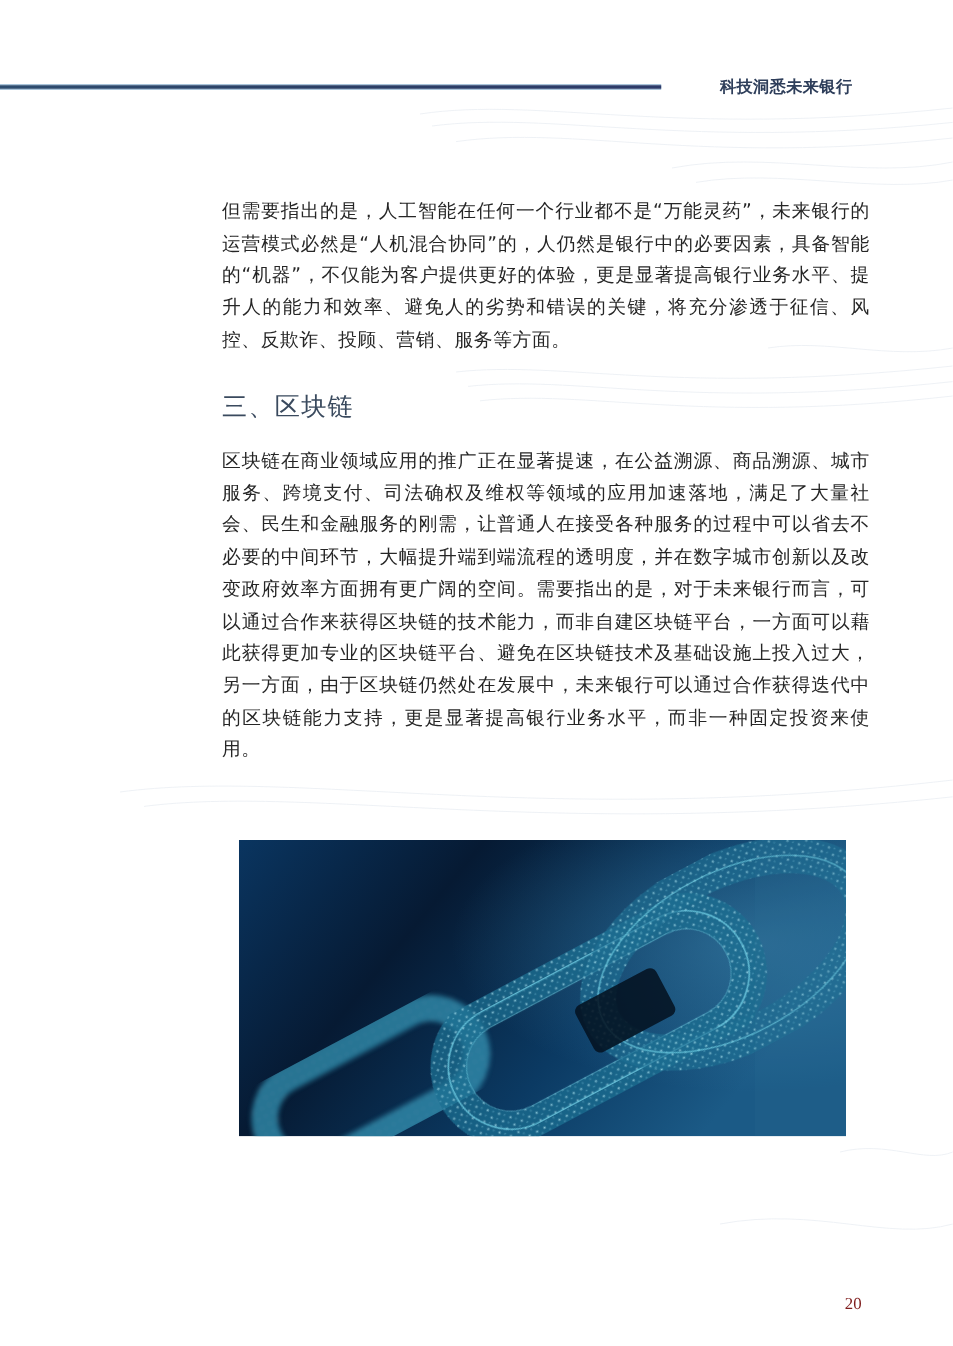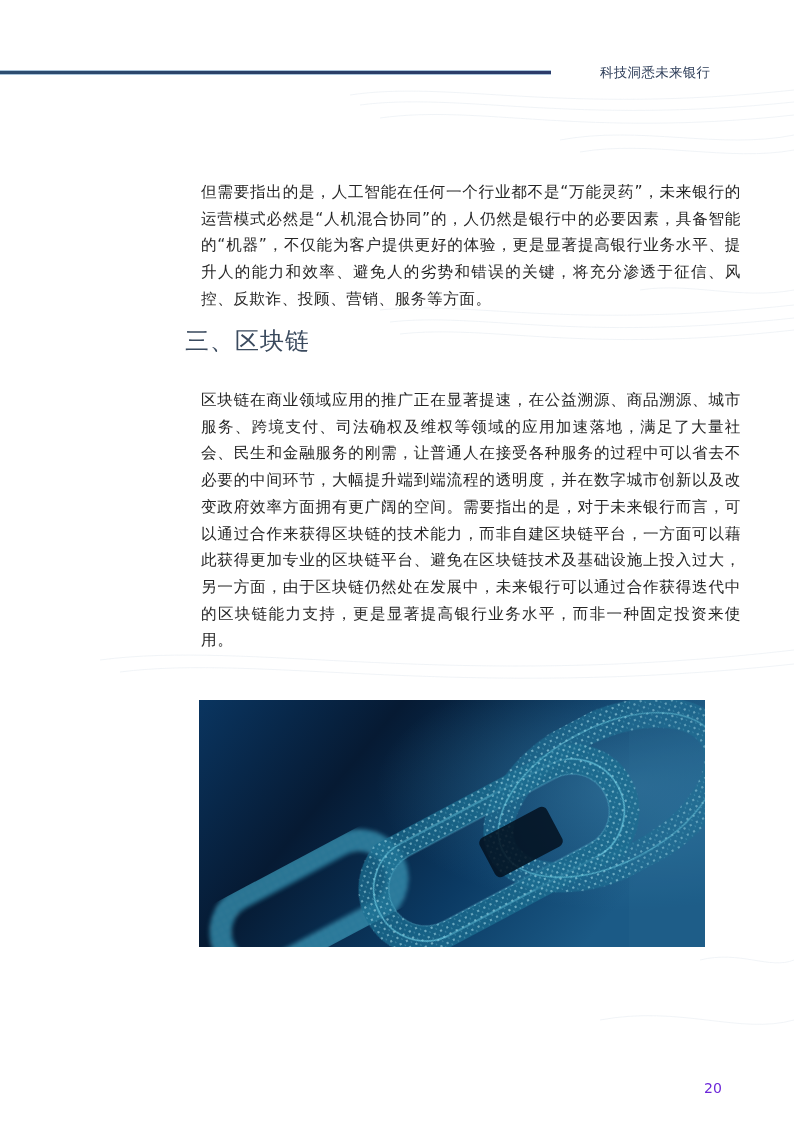--- a/index.html
+++ b/index.html
@@ -11,41 +11,41 @@
   }
   .bg-waves { position: absolute; left: 0; top: 0; width: 794px; height: 1122px; z-index: 0; pointer-events: none; }
   .header-line {
     position: absolute; left: 0; top: 71px; width: 551px; height: 3px;
     background: linear-gradient(to right, #2d4d70 0%, #2a3f66 50%, #2c3b6a 100%);
     box-shadow: 0 -1px 0 #a9c4da, 0 1px 0 #a9c4da;
     z-index: 1;
   }
   .header-title {
     position: absolute; left: 600px; top: 64px; width: 125px;
-    font-size: 13.5px; font-weight: normal; color: #2e3e5a; letter-spacing: 0.3px;
+    font-size: 13.5px; font-weight: bold; color: #2e3e5a; letter-spacing: 0.3px;
     white-space: nowrap; z-index: 1;
   }
   .para {
     position: absolute; left: 185px; width: 540px;
     font-size: 15.6px; line-height: 26.7px; color: #262626;
     text-align: justify; letter-spacing: 0.55px; z-index: 1;
-    margin: 16px;
+    margin: 0;
   }
   .para1 { top: 163px; }
   .para2 { top: 371px; }
   .section-heading {
     position: absolute; left: 185px; top: 325px;
-    font-size: 24px; color: #3a4a5e; letter-spacing: 1px; z-index: 1; margin: 0; font-weight: normal;
+    font-size: 21px; color: #3a4a5e; letter-spacing: 1px; z-index: 1; margin: 0; font-weight: normal;
   }
   .figure {
     position: absolute; left: 199px; top: 700px; width: 506px; height: 247px;
     overflow: hidden; z-index: 1;
   }
   .page-number {
-    position: absolute; left: 704px; top: 1080px; font-size: 14px; color: #6d28d9; z-index: 1;
+    position: absolute; left: 704px; top: 1080px; font-size: 14px; color: #7f1d1d; z-index: 1; font-family: Liberation Serif, serif;
   }
 </style>
 </head>
 <body>
 
 <svg class="bg-waves" viewBox="0 0 794 1122" xmlns="http://www.w3.org/2000/svg">
   <g fill="none" stroke="#e9edf2" stroke-width="0.8" opacity="0.8">
     <path d="M350 95 C 450 80, 560 115, 794 90"></path>
     <path d="M360 105 C 460 92, 570 125, 794 102"></path>
     <path d="M380 118 C 480 104, 580 138, 794 115"></path>

